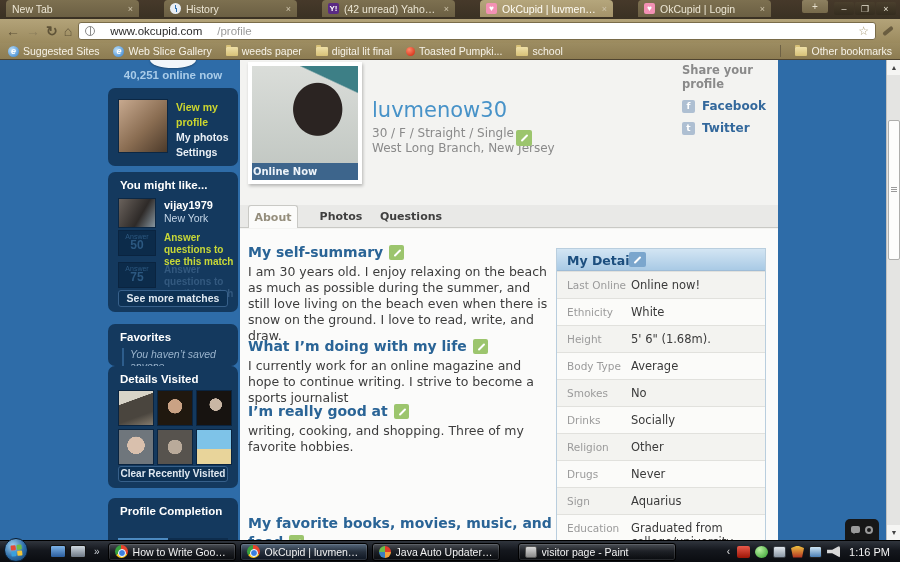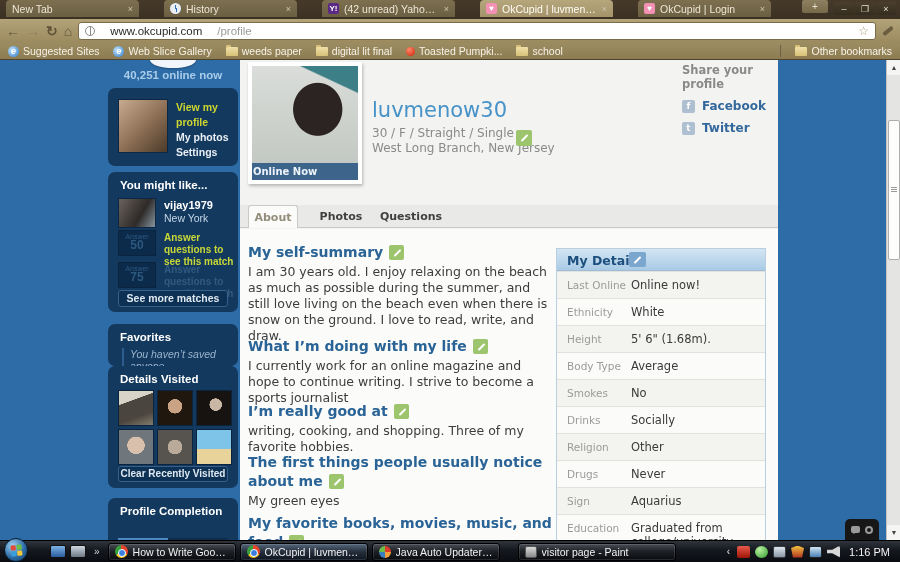--- a/index.html
+++ b/index.html
@@ -329,24 +329,20 @@
           <p>I am 30 years old. I enjoy relaxing on the beach as much as possible during the summer, and still love living on the beach even when there is snow on the ground. I love to read, write, and draw.</p>
         </div>
         <div class="sect s1">
           <h3>What I’m doing with my life</h3><span class="pencil"></span>
           <p>I currently work for an online magazine and hope to continue writing. I strive to become a sports journalist</p>
         </div>
         <div class="sect s2">
           <h3>I’m really good at</h3><span class="pencil"></span>
           <p>writing, cooking, and shopping. Three of my favorite hobbies.</p>
         </div>
-        <div class="sect s3">
-          <h3>The first things people usually notice about me</h3><span class="pencil"></span>
-          <p>My green eyes</p>
-        </div>
         <div class="sect s4">
           <h3>My favorite books, movies, music, and food</h3><span class="pencil"></span>
           
         </div>
       </div>
 
       <div class="share">
         <div class="share-title">Share your profile</div>
         <div class="share-row">
           <span class="sq-icon">f</span>

